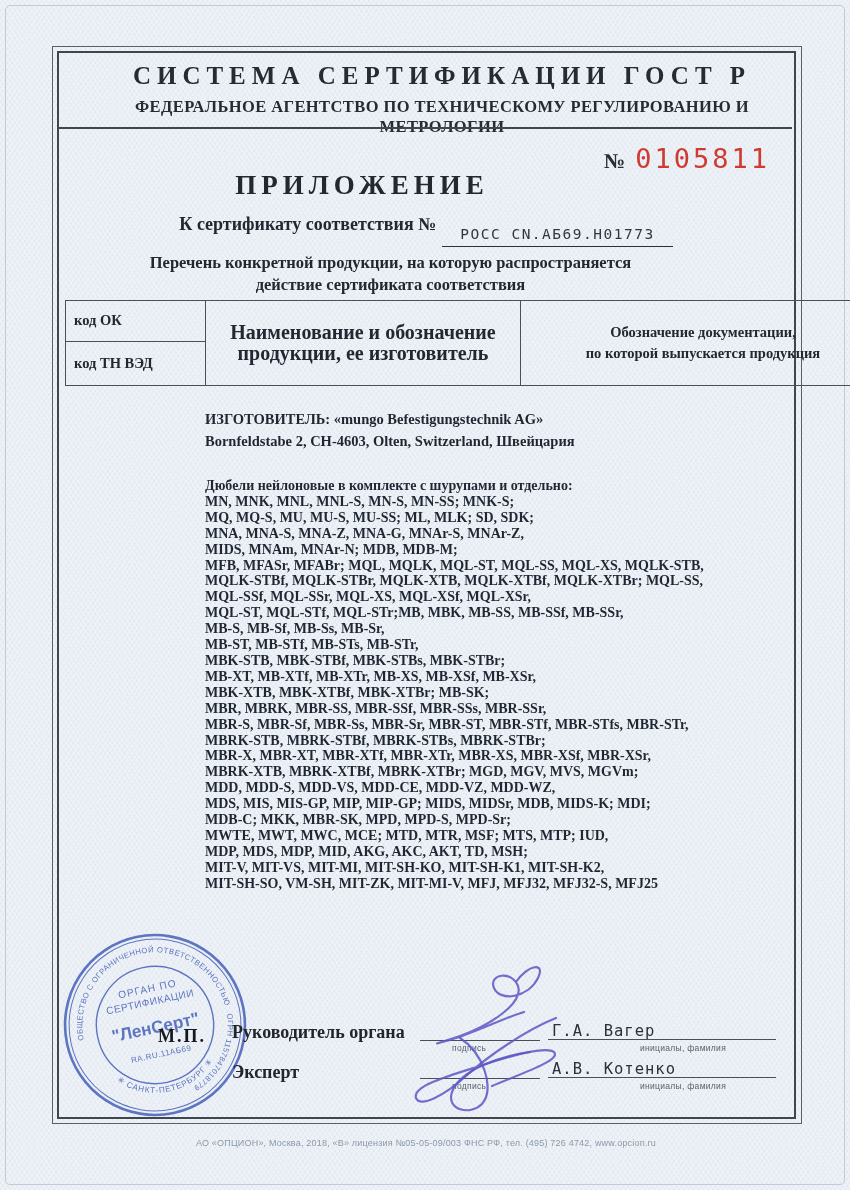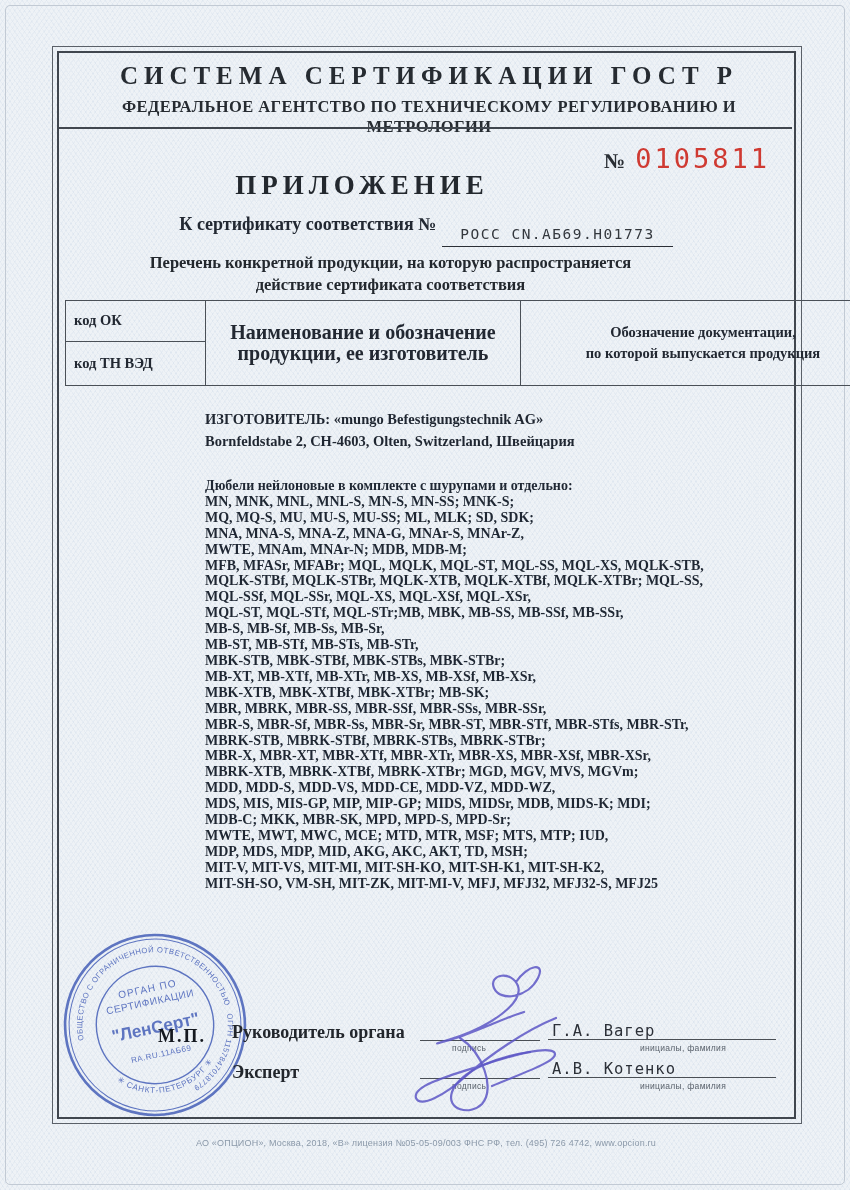--- a/index.html
+++ b/index.html
@@ -15,21 +15,21 @@
     overflow:hidden;
   }
   .page{position:absolute;inset:0;}
   .page-edge{position:absolute;inset:5px;border:1px solid #c2cad4;border-radius:5px;pointer-events:none;}
 
   
   .outer-frame{position:absolute;left:52px;top:46px;width:748px;height:1076px;border:1.5px solid #5a6068;}
   .inner-frame{position:absolute;left:57px;top:51px;width:735px;height:1064px;border:2.8px solid #40464e;}
 
   
-  .head-band{position:absolute;left:64px;top:56px;width:730px;text-align:center;}
+  .head-band{position:absolute;left:77px;top:56px;width:730px;text-align:center;}
   .head-line1{font-size:25px;font-weight:bold;letter-spacing:6px;color:#262b31;margin-top:6px;}
   .head-line2{font-size:16.5px;font-weight:bold;letter-spacing:.4px;color:#262b31;margin-top:7px;}
   .head-sep{position:absolute;left:58px;top:127px;width:734px;border-top:2.6px solid #40464e;}
 
   
   .doc-number{position:absolute;left:0;top:143px;width:770px;text-align:right;}
   .num-label{font-size:21px;font-weight:bold;color:#2a2e34;margin-right:10px;}
   .num-value{font-family:"DejaVu Sans Mono", monospace;font-size:27px;color:#cf3a32;letter-spacing:3px;}
 
   .doc-title{position:absolute;left:52px;top:170px;width:620px;text-align:center;
@@ -132,21 +132,21 @@
   <div class="manufacturer">
     <div>ИЗГОТОВИТЕЛЬ:   «mungo Befestigungstechnik AG»</div>
     <div>Bornfeldstabe 2, CH-4603, Olten, Switzerland, Швейцария</div>
   </div>
 
   <div class="products">
     <div>Дюбели нейлоновые в комплекте с шурупами и отдельно:</div>
     <div>MN, MNK, MNL, MNL-S, MN-S, MN-SS; MNK-S;</div>
     <div>MQ, MQ-S, MU, MU-S, MU-SS; ML, MLK; SD, SDK;</div>
     <div>MNA, MNA-S, MNA-Z, MNA-G, MNAr-S, MNAr-Z,</div>
-    <div>MWTE, MNAm, MNAr-N; MDB, MDB-M;</div>
+    <div>MIDS, MNAm, MNAr-N; MDB, MDB-M;</div>
     <div>MFB, MFASr, MFABr; MQL, MQLK, MQL-ST, MQL-SS, MQL-XS, MQLK-STB,</div>
     <div>MQLK-STBf, MQLK-STBr, MQLK-XTB, MQLK-XTBf, MQLK-XTBr; MQL-SS,</div>
     <div>MQL-SSf, MQL-SSr, MQL-XS, MQL-XSf, MQL-XSr,</div>
     <div>MQL-ST, MQL-STf, MQL-STr;MB, MBK, MB-SS, MB-SSf, MB-SSr,</div>
     <div>MB-S, MB-Sf, MB-Ss, MB-Sr,</div>
     <div>MB-ST, MB-STf, MB-STs,  MB-STr,</div>
     <div>MBK-STB, MBK-STBf, MBK-STBs, MBK-STBr;</div>
     <div>MB-XT, MB-XTf, MB-XTr, MB-XS, MB-XSf, MB-XSr,</div>
     <div>MBK-XTB, MBK-XTBf, MBK-XTBr; MB-SK;</div>
     <div>MBR, MBRK, MBR-SS, MBR-SSf, MBR-SSs, MBR-SSr,</div>

